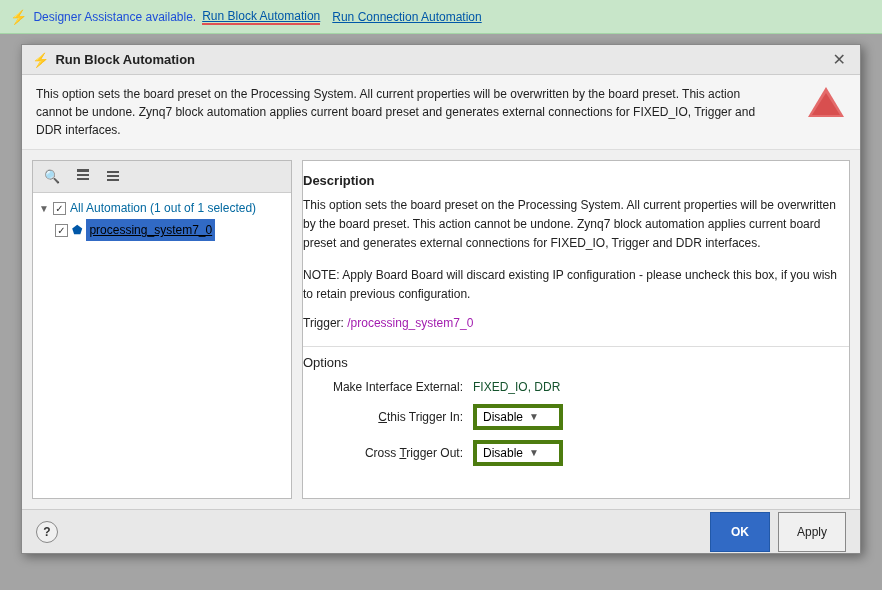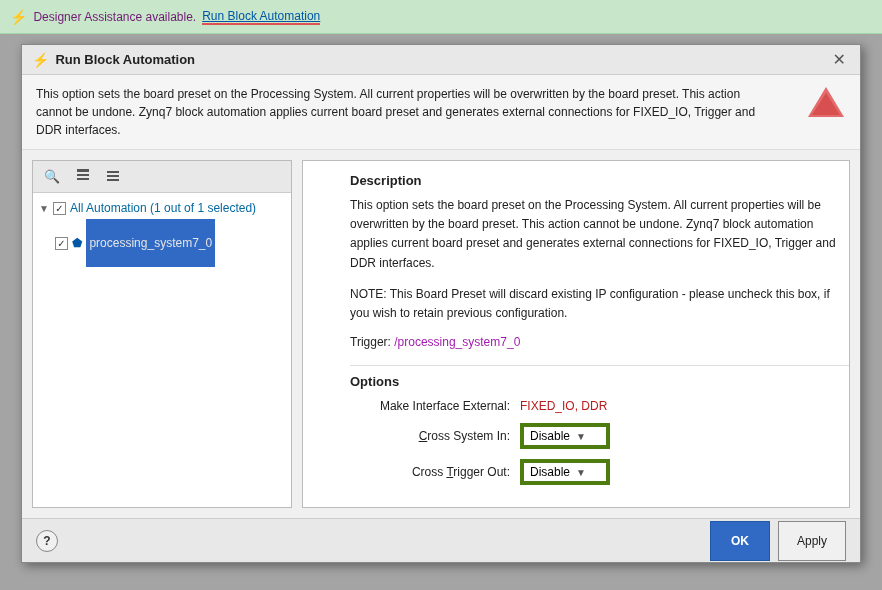--- a/index.html
+++ b/index.html
@@ -20,21 +20,21 @@
       display: flex;
       align-items: center;
       gap: 6px;
       height: 34px;
     }
     .banner-icon {
       color: #e67e22;
       font-size: 14px;
     }
     .banner-text {
-      color: #701a75;
+      color: #1d4ed8;
       font-size: 12px;
     }
     .banner-link {
       color: #0057a8;
       text-decoration: underline;
       cursor: pointer;
       font-size: 12px;
     }
     .banner-link.active {
       border-bottom: 2px solid #e05252;
@@ -187,43 +187,43 @@
       font-size: 10px;
       color: #666;
       width: 10px;
     }
     .tree-label {
       font-size: 12px;
       color: #0369a1;
     }
     .tree-label.selected {
       background: #316ac5;
-      color: #e5e5e5;
-      padding: 17px 3px;
+      color: #000000;
+      padding: 4px 3px;
+      text-decoration: underline;
     }
     .tree-component-icon {
       color: #0057a8;
       font-size: 12px;
     }
 
     
     .right-panel {
       flex: 1;
       background: #fff;
       border: 1px solid #bbb;
       display: flex;
       flex-direction: column;
       overflow: hidden;
     }
     .right-panel-inner {
       flex: 1;
       overflow-y: auto;
       padding: 12px 0;
       position: relative;
-      margin-left: 47px;
     }
 
     
     .right-panel-inner::-webkit-scrollbar { width: 12px; }
     .right-panel-inner::-webkit-scrollbar-track { background: #e8e8e8; }
     .right-panel-inner::-webkit-scrollbar-thumb { background: #b0b0b0; border: 1px solid #999; }
 
     .section-title {
       font-size: 13px;
       font-weight: bold;
@@ -243,42 +243,42 @@
     }
     .instance-value {
       color: #a21caf;
     }
 
     .options-section {
       margin-top: 4px;
     }
     .options-title {
       font-size: 13px;
-      font-weight: bold;
+      font-weight: normal;
       color: #222;
       margin-bottom: 10px;
       border-top: 1px solid #ddd;
       padding-top: 8px;
     }
     .option-row {
       display: flex;
       align-items: center;
       margin-bottom: 10px;
       gap: 10px;
     }
     .option-label {
       width: 160px;
       font-size: 12px;
       color: #222;
       text-align: right;
       flex-shrink: 0;
     }
     .option-value {
       font-size: 12px;
-      color: #b91c1c;
+      color: #14532d;
     }
     .option-select {
       display: flex;
       align-items: center;
       background: #fff;
       border: 4px solid #4d7c0f;
       padding: 2px 6px;
       gap: 6px;
       cursor: pointer;
       min-width: 90px;
@@ -341,20 +341,21 @@
     .underline { text-decoration: underline; }
   </style>
 </head>
 <body>
 
 <div class="top-banner">
   <span class="banner-icon">⚡</span>
   <span class="banner-text">Designer Assistance available.</span>
   <a class="banner-link active">Run Block Automation</a>
   <span class="banner-separator"> </span>
+  <a class="banner-link">Run Connection Automation</a>
 </div>
 
 <div class="modal-overlay">
   <div class="dialog">
 
     <div class="dialog-titlebar">
       <div class="dialog-title-left">
         <span class="dialog-title-icon">⚡</span>
         <span class="dialog-title-text">Run Block Automation</span>
       </div>
@@ -404,37 +405,37 @@
             <span class="tree-label selected">processing_system7_0</span>
           </div>
         </div>
       </div>
 
       <div class="right-panel">
         <div class="right-panel-inner">
 
           <div class="section-title">Description</div>
           <div class="section-content">This option sets the board preset on the Processing System. All current properties will be overwritten by the board preset. This action cannot be undone. Zynq7 block automation applies current board preset and generates external connections for FIXED_IO, Trigger and DDR interfaces.</div>
-          <div class="section-content">NOTE: This Board Preset will discard existing IP configuration - please uncheck this box, if you wish to retain previous configuration.</div>
+          <div class="section-content">NOTE: Apply Board Board will discard existing IP configuration - please uncheck this box, if you wish to retain previous configuration.</div>
           <div class="instance-line">
             <span>Trigger:</span>
             <span class="instance-value">/processing_system7_0</span>
           </div>
 
           <div class="options-section">
             <div class="options-title">Options</div>
 
             <div class="option-row">
               <span class="option-label">Make Interface External:</span>
               <span class="option-value">FIXED_IO, DDR</span>
             </div>
 
             <div class="option-row">
               <span class="option-label">
-                <span class="underline">C</span><span>ross System In:</span>
+                <span class="underline">C</span><span>this Trigger In:</span>
               </span>
               <div class="option-select">
                 <span>Disable</span>
                 <span class="option-select-arrow">▼</span>
               </div>
             </div>
 
             <div class="option-row">
               <span class="option-label">
                 <span>Cross </span><span class="underline">T</span><span>rigger Out:</span>

